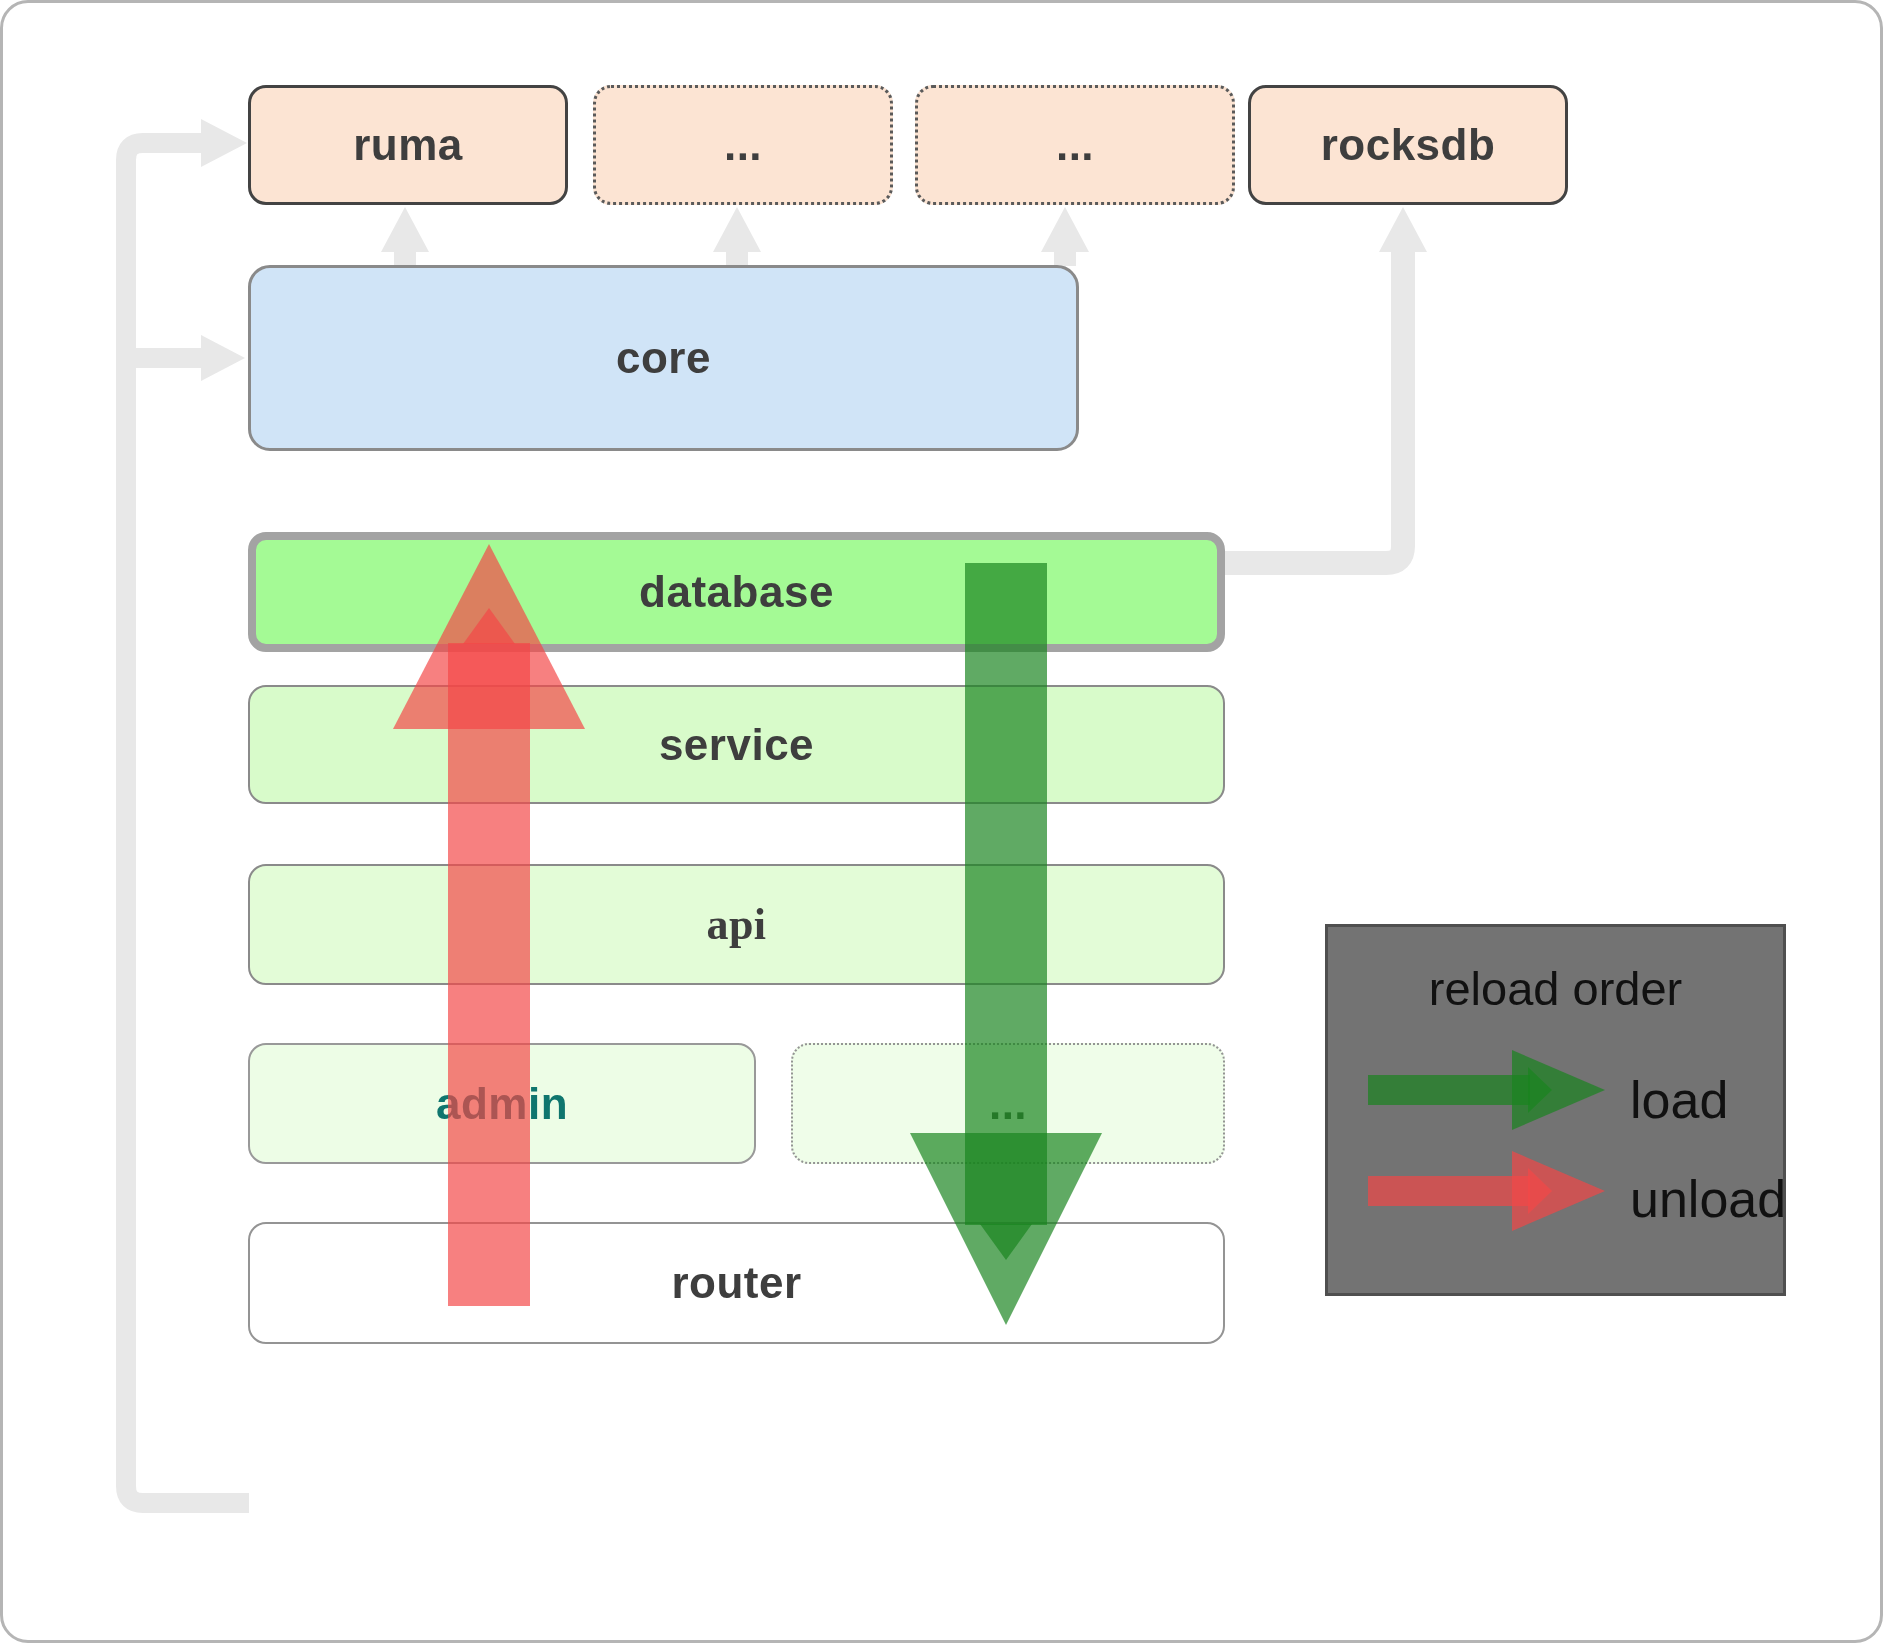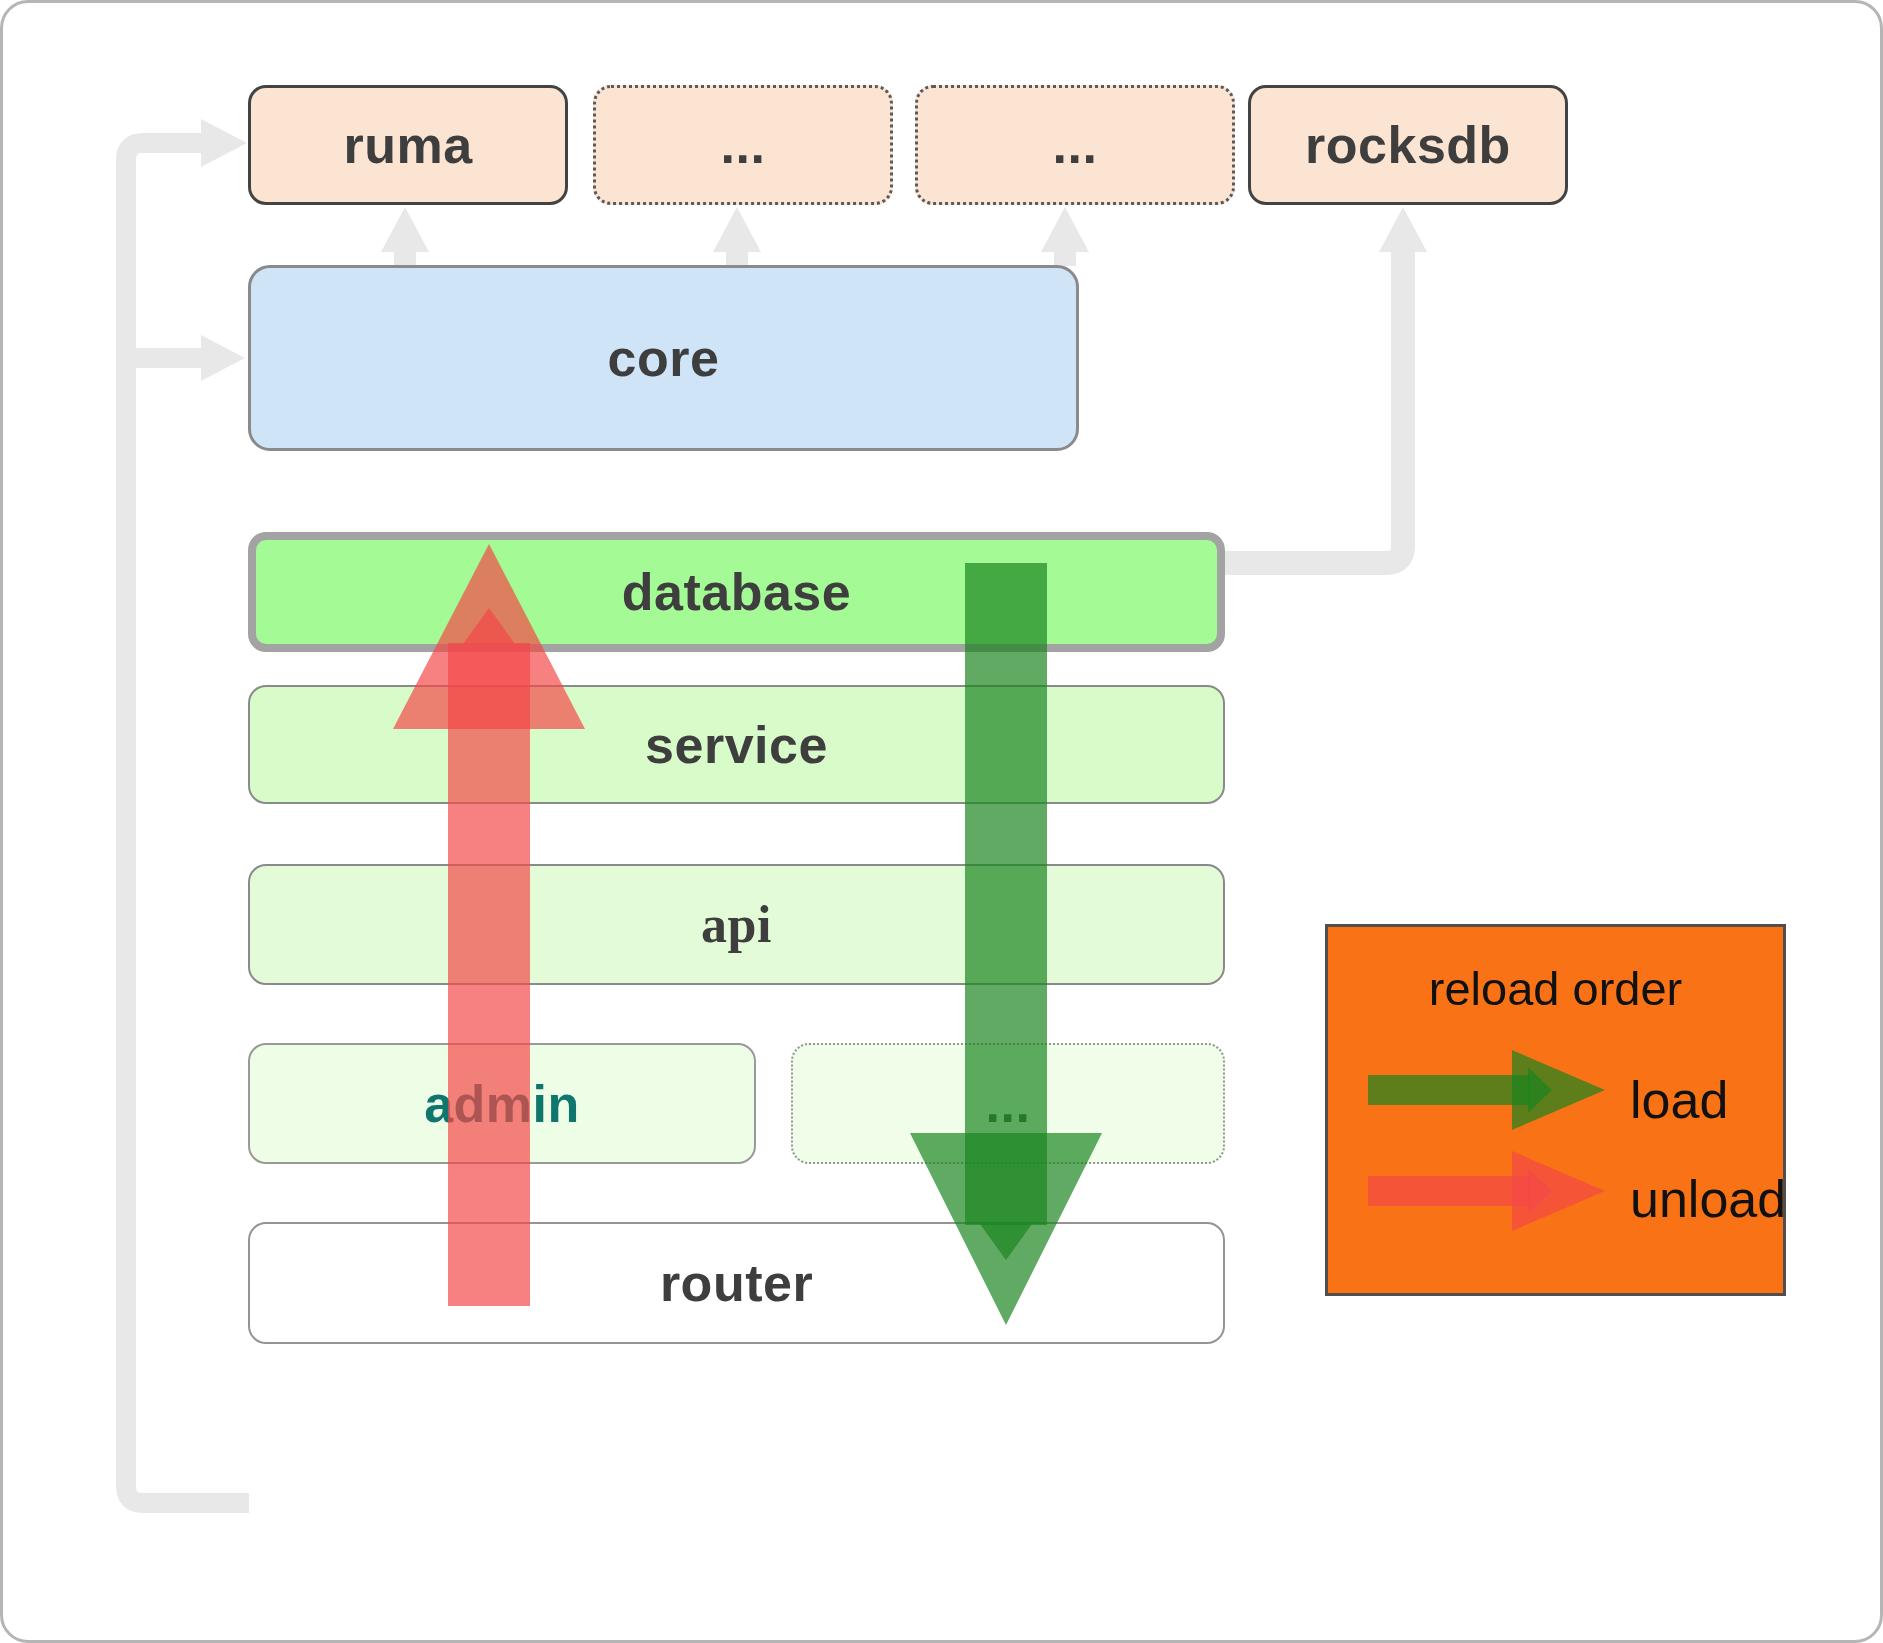--- a/index.html
+++ b/index.html
@@ -25,21 +25,21 @@
     width: 1883px;
     height: 1643px;
     pointer-events: none;
   }
   .node {
     position: absolute;
     box-sizing: border-box;
     display: flex;
     align-items: center;
     justify-content: center;
-    font-size: 52px;
+    font-size: 44px;
     font-weight: 600;
     color: #3e3e3e;
     border-radius: 18px;
     letter-spacing: 0.5px;
     text-align: center;
   }
   
   .peach { background: #fce4d3; }
   .solid-dark { border: 3px solid #434343; }
   .dotted-dark { border: 3px dotted #5a5a5a; }
@@ -63,21 +63,21 @@
   #node-router    { left: 245px; top: 1219px; width: 977px; height: 122px;
                     background: #ffffff; border: 2px solid #949494; }
   #node-conduwuit { left: 245px; top: 1441px; width: 977px; height: 121px;
                     background: #17539d; border: 3px solid #060606; color: #ffffff;
                     font-weight: 700; border-radius: 16px; }
   
   #legend {
     position: absolute;
     left: 1322px; top: 921px;
     width: 461px; height: 372px;
-    background: #f97316;
+    background: #737373;
     border: 3px solid #4f4f4f;
     box-sizing: border-box;
   }
   #legend-title {
     position: absolute;
     left: 0; top: 34px;
     width: 100%;
     text-align: center;
     font-size: 47px;
     font-weight: 400;

